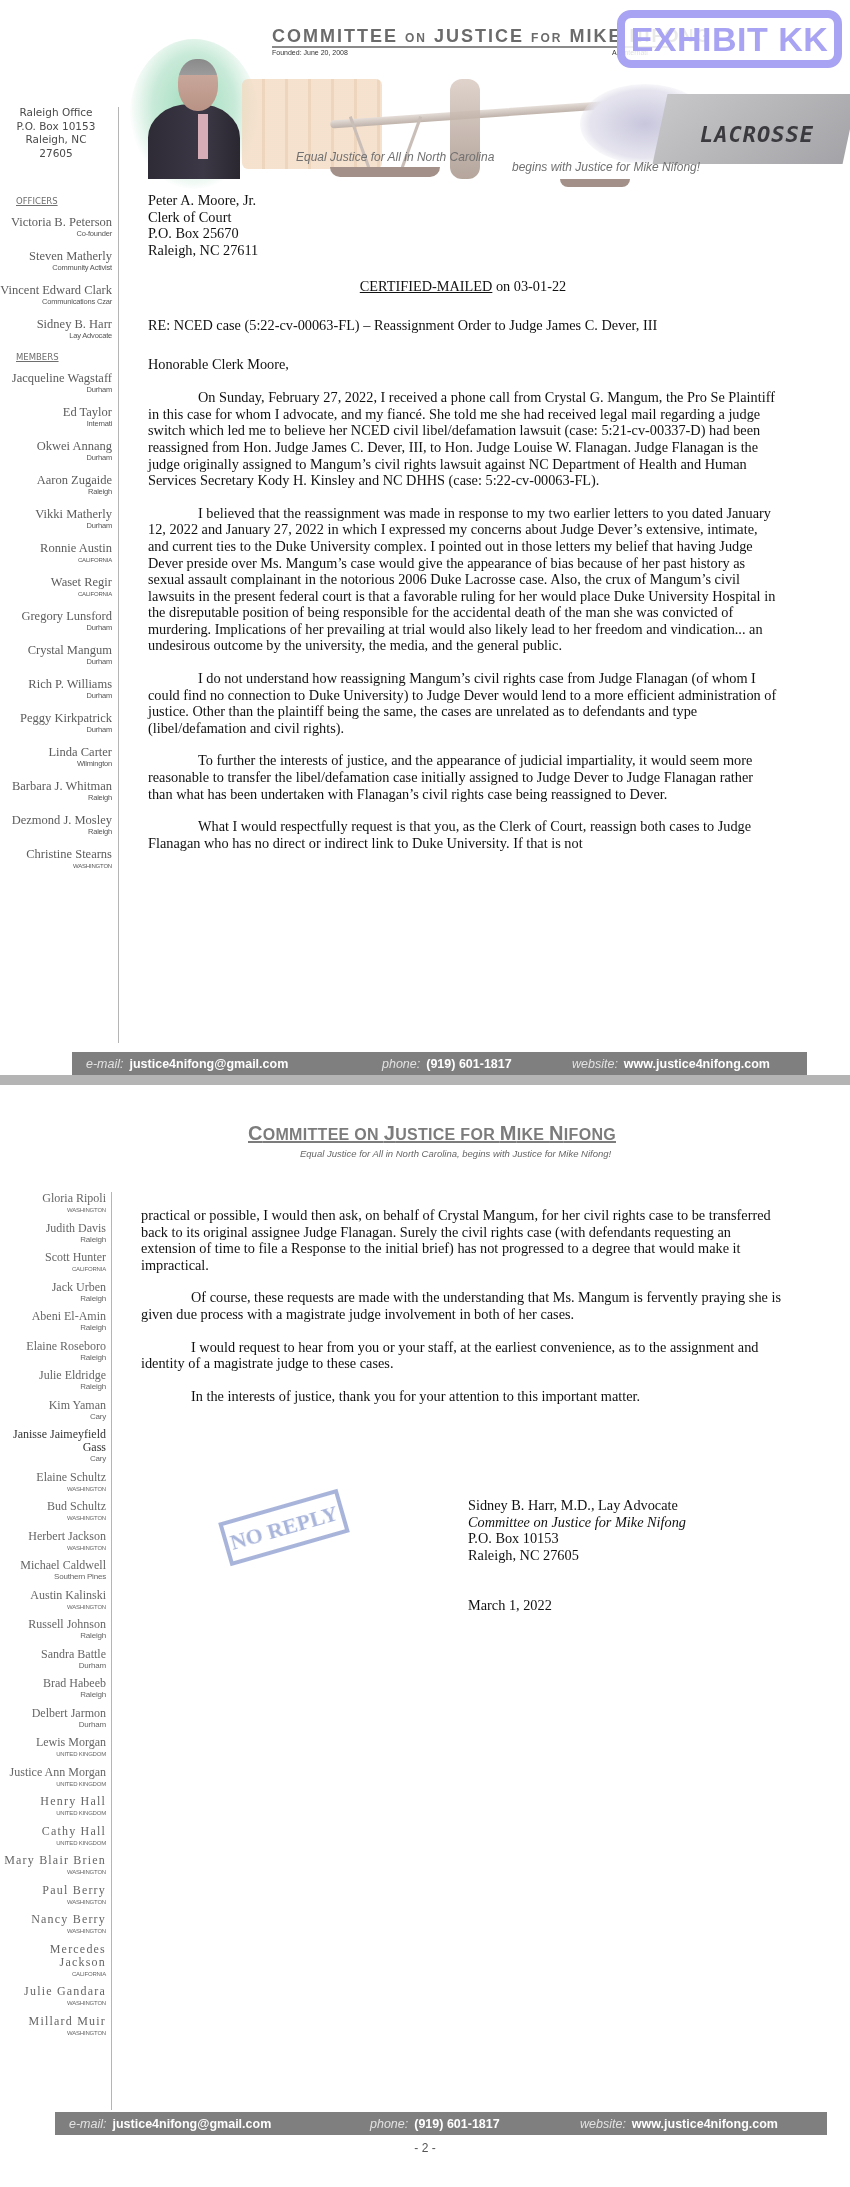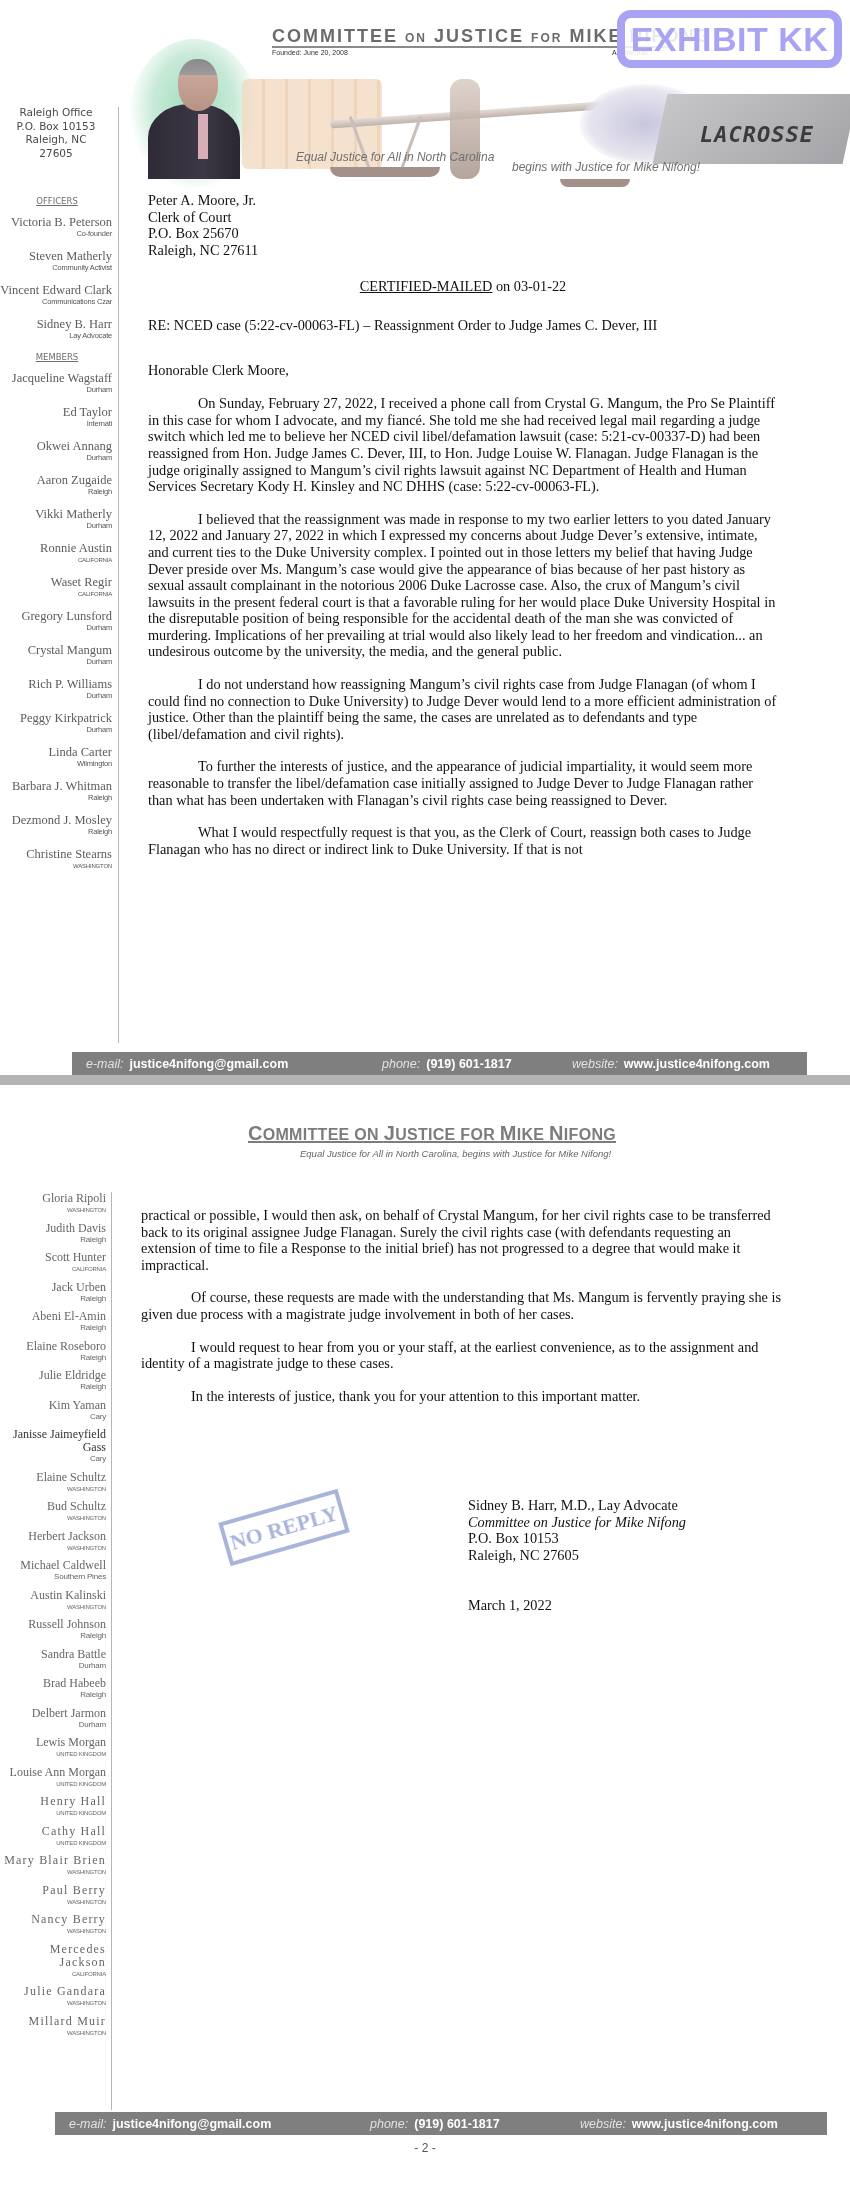--- a/index.html
+++ b/index.html
@@ -56,21 +56,21 @@
              border-radius: 14px; background: rgba(255,255,255,0.85);
              font-family: "Liberation Sans", sans-serif; font-weight: bold; font-size: 34px; color: #a8a3f2;
              display: flex; align-items: center; justify-content: center; letter-spacing: 0.5px; }
 
   
   .office { position: absolute; left: 0; top: 106px; width: 112px; text-align: center;
             font-family: "DejaVu Sans", sans-serif; font-size: 10.5px; line-height: 13.5px; color: #4a4a4a; }
   .sidebar { position: absolute; width: 112px; text-align: right; }
   .sidebar-rule { position: absolute; width: 1px; background: #b5b5b5; }
   .sec-head { font-family: "DejaVu Sans", sans-serif; font-size: 8.5px; color: #6e6e6e; text-decoration: underline;
-              margin: 6px 14px 10px 16px; text-align: center; }
+              margin: 6px 14px 10px 16px; text-align: left; }
   .person { margin-bottom: 11px; }
   .pname { font-family: "Liberation Serif", serif; font-size: 12.5px; line-height: 13px; color: #5c5c5c; }
   .prole { font-family: "Liberation Sans", sans-serif; font-size: 7.5px; line-height: 10px; color: #555; letter-spacing: -0.2px; }
   .prole.caps { font-size: 6px; text-transform: uppercase; }
 
   .sidebar2 .person { margin-bottom: 6.5px; }
   .sidebar2 .pname { font-size: 12px; line-height: 13px; color: #666; }
   .sidebar2 .pname.dark { color: #333; }
   .sidebar2 .prole { font-size: 8px; color: #666; }
   .sidebar2 .prole.caps { font-size: 6px; }
@@ -242,21 +242,21 @@
     <div class="block">
       <span class="addr-line">Peter A. Moore, Jr.</span>
       <span class="addr-line">Clerk of Court</span>
       <span class="addr-line">P.O. Box 25670</span>
       <span class="addr-line">Raleigh, NC  27611</span>
     </div>
     <div class="block" style="margin-top:20px;text-align:center;">
       <span class="underline">CERTIFIED-MAILED</span><span> on 03-01-22</span>
     </div>
     <div class="block" style="margin-top:22px;">RE:  NCED case (5:22-cv-00063-FL) – Reassignment Order to Judge James C. Dever, III</div>
-    <div class="block" style="margin-top:28px;">Honorable Clerk Moore,</div>
+    <div class="block" style="margin-top:22px;">Honorable Clerk Moore,</div>
     <p class="para">On Sunday, February 27, 2022, I received a phone call from Crystal G. Mangum, the Pro Se Plaintiff in this case for whom I advocate, and my fiancé.  She told me she had received legal mail regarding a judge switch which led me to believe her NCED civil libel/defamation lawsuit (case: 5:21-cv-00337-D) had been reassigned from Hon. Judge James C. Dever, III, to Hon. Judge Louise W. Flanagan.  Judge Flanagan is the judge originally assigned to Mangum’s civil rights lawsuit against NC Department of Health and Human Services Secretary Kody H. Kinsley and NC DHHS (case: 5:22-cv-00063-FL).</p>
     <p class="para">I believed that the reassignment was made in response to my two earlier letters to you dated January 12, 2022 and January 27, 2022 in which I expressed my concerns about Judge Dever’s extensive, intimate, and current ties to the Duke University complex.  I pointed out in those letters my belief that having Judge Dever preside over Ms. Mangum’s case would give the appearance of bias because of her past history as sexual assault complainant in the notorious 2006 Duke Lacrosse case.  Also, the crux of Mangum’s civil lawsuits in the present federal court is that a favorable ruling for her would place Duke University Hospital in the disreputable position of being responsible for the accidental death of the man she was convicted of murdering.  Implications of her prevailing at trial would also likely lead to her freedom and vindication... an undesirous outcome by the university, the media, and the general public.</p>
     <p class="para">I do not understand how reassigning Mangum’s civil rights case from Judge Flanagan (of whom I could find no connection to Duke University) to Judge Dever would lend to a more efficient administration of justice.  Other than the plaintiff being the same, the cases are unrelated as to defendants and type (libel/defamation and civil rights).</p>
     <p class="para">To further the interests of justice, and the appearance of judicial impartiality, it would seem more reasonable to transfer the libel/defamation case initially assigned to Judge Dever to Judge Flanagan rather than what has been undertaken with Flanagan’s civil rights case being reassigned to Dever.</p>
     <p class="para">What I would respectfully request is that you, as the Clerk of Court, reassign both cases to Judge Flanagan who has no direct or indirect link to Duke University.  If that is not</p>
   </div>
 
   <div class="footer" style="left:72px; top:1052px; width:735px;">
     <span class="grp" style="left:14px;"><span class="lbl">e-mail:</span><span class="val">justice4nifong@gmail.com</span></span>
     <span class="grp" style="left:310px;"><span class="lbl">phone:</span><span class="val">(919) 601-1817</span></span>
@@ -346,21 +346,21 @@
     </div>
   <div class="person">
       <div class="pname">Delbert Jarmon</div>
       <div class="prole">Durham</div>
     </div>
   <div class="person">
       <div class="pname">Lewis Morgan</div>
       <div class="prole caps">UNITED KINGDOM</div>
     </div>
   <div class="person">
-      <div class="pname">Louise Ann Morgan</div>
+      <div class="pname">Justice Ann Morgan</div>
       <div class="prole caps">UNITED KINGDOM</div>
     </div>
   <div class="person">
       <div class="pname wide">Henry Hall</div>
       <div class="prole caps">UNITED KINGDOM</div>
     </div>
   <div class="person">
       <div class="pname wide">Cathy Hall</div>
       <div class="prole caps">UNITED KINGDOM</div>
     </div>

